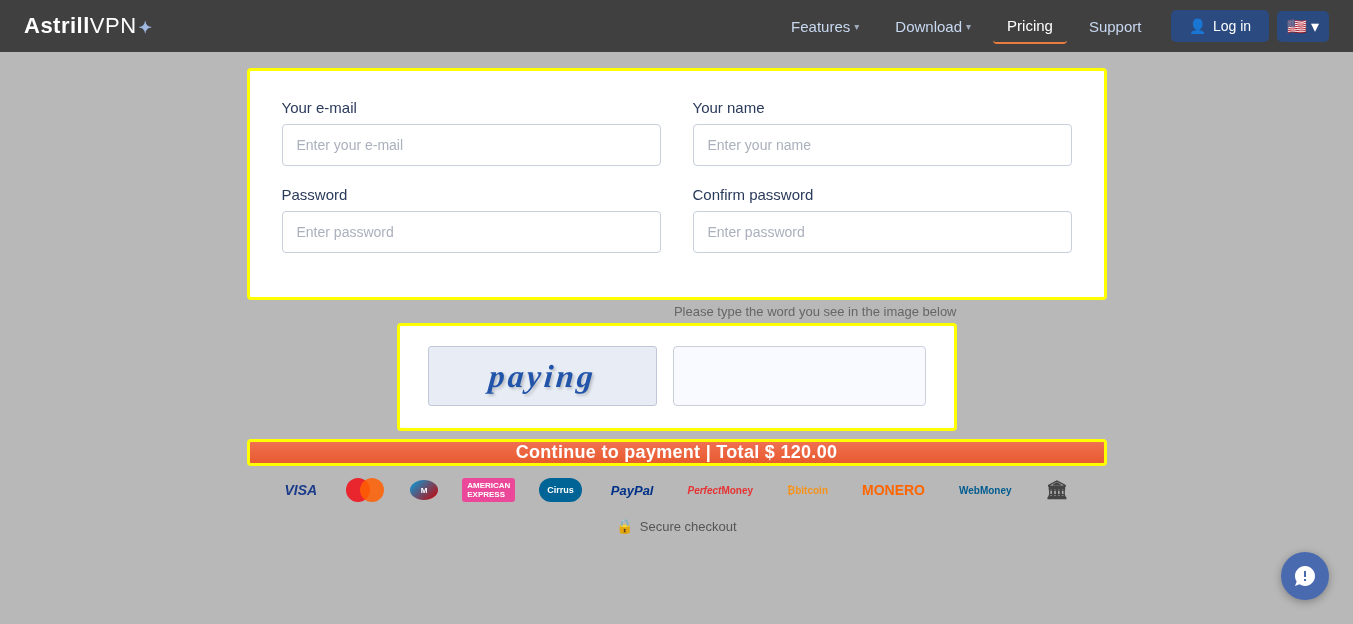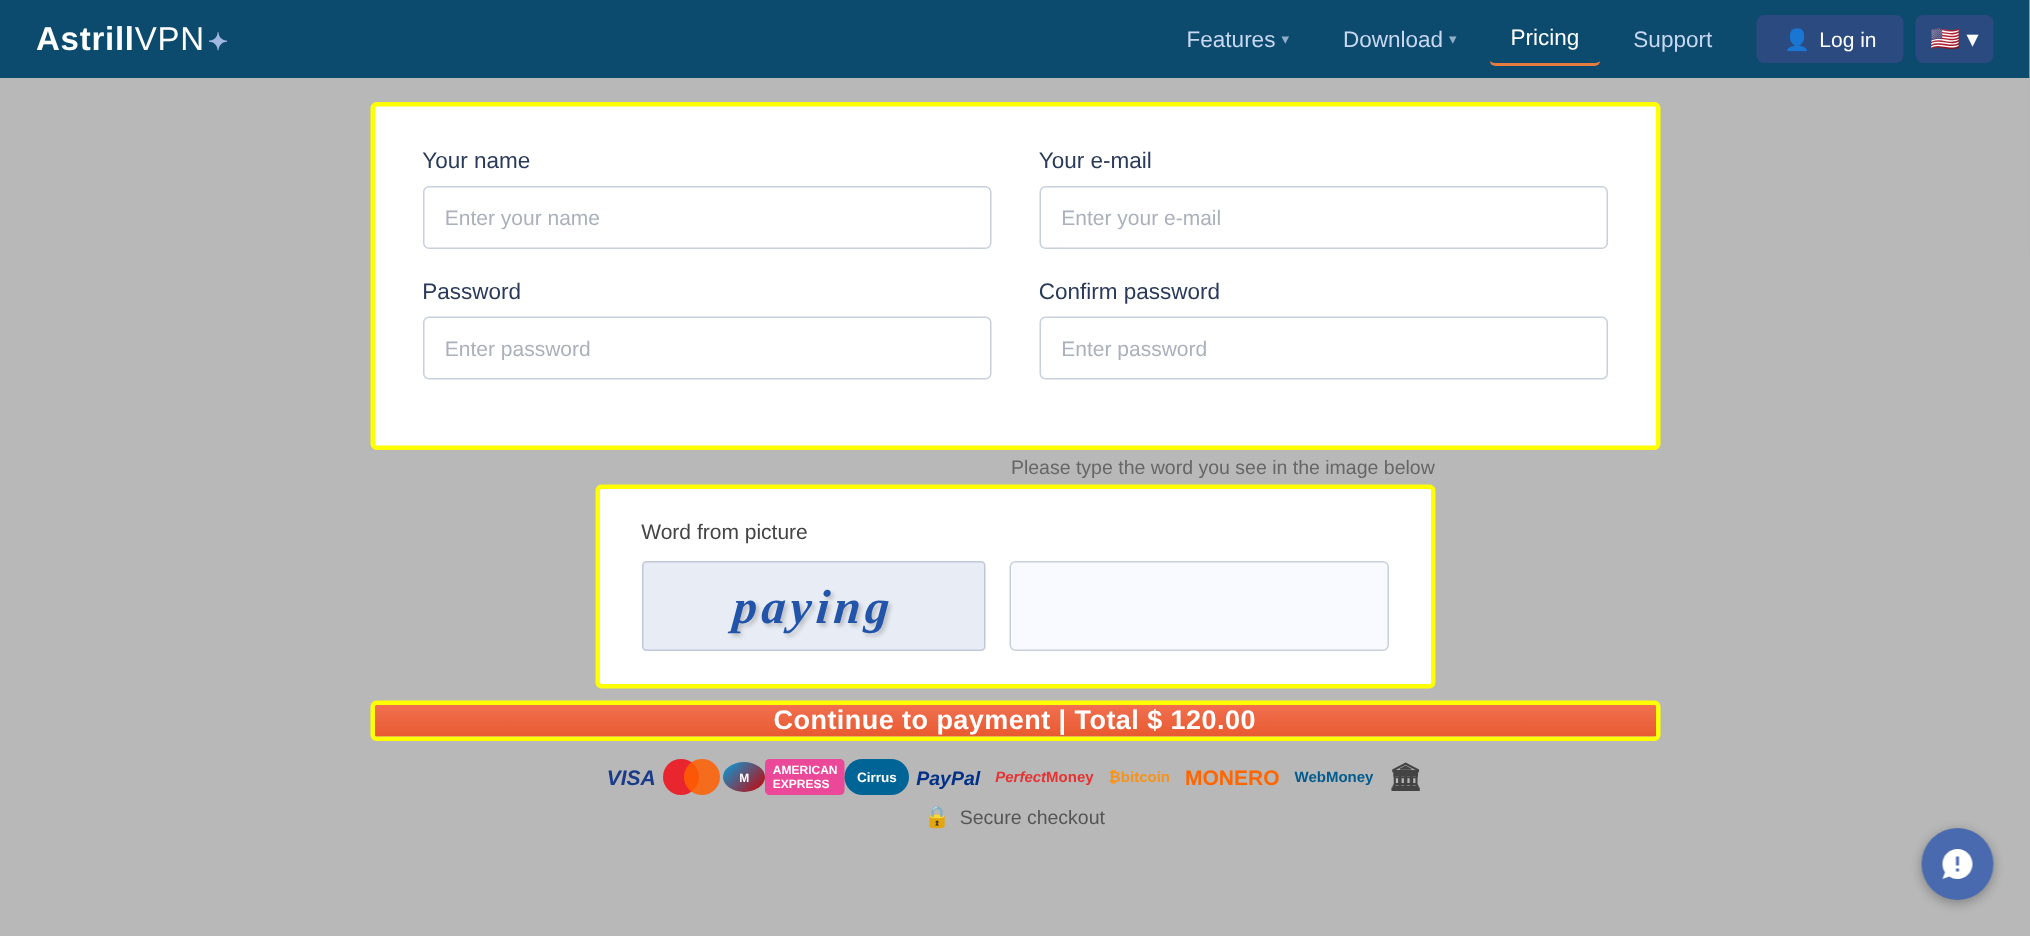--- a/index.html
+++ b/index.html
@@ -5,21 +5,21 @@
     * { box-sizing: border-box; margin: 0; padding: 0; }
     body {
       font-family: -apple-system, BlinkMacSystemFont, 'Segoe UI', Arial, sans-serif;
       background: #b0b0b0;
       min-height: 624px;
       overflow-x: hidden;
     }
 
     
     .navbar {
-      background: #0c4a6e;
+      background: #404040;
       height: 52px;
       display: flex;
       align-items: center;
       padding: 0 24px;
       position: relative;
       z-index: 10;
     }
     .navbar-logo {
       display: flex;
       align-items: center;
@@ -215,22 +215,22 @@
       font-size: 18px;
       font-weight: 600;
       cursor: pointer;
       letter-spacing: 0.3px;
     }
 
     
     .payment-icons {
       display: flex;
       align-items: center;
-      gap: 0;
-      margin-bottom: 6px;
+      gap: 24px;
+      margin-bottom: 16px;
       flex-wrap: wrap;
       justify-content: center;
     }
     .payment-icon {
       height: 24px;
       display: flex;
       align-items: center;
       justify-content: center;
       border-radius: 3px;
       font-size: 10px;
@@ -335,44 +335,43 @@
       <span>▾</span>
     </button>
   </div>
 </nav>
 
 <div class="main-content">
 
   <div class="form-card">
     <div class="form-row">
       <div class="form-group">
+        <label class="form-label">Your e-mail</label>
+        <input class="form-input" type="email" placeholder="Enter your e-mail" style="">
+      </div>
+      <div class="form-group">
         <label class="form-label">Your name</label>
         <input class="form-input" type="text" placeholder="Enter your name" style="">
-      </div>
-      <div class="form-group">
-        <label class="form-label">Your e-mail</label>
-        <input class="form-input" type="email" placeholder="Enter your e-mail" style="">
       </div>
     </div>
     <div class="form-row">
       <div class="form-group">
         <label class="form-label">Password</label>
         <input class="form-input" type="password" placeholder="Enter password" style="">
       </div>
       <div class="form-group">
         <label class="form-label">Confirm password</label>
         <input class="form-input" type="password" placeholder="Enter password" style="">
       </div>
     </div>
   </div>
 
   <div class="captcha-note">Please type the word you see in the image below</div>
 
   <div class="captcha-card">
-    <div class="captcha-label">Word from picture</div>
     <div class="captcha-row">
       <div class="captcha-image">
         <span class="captcha-word">paying</span>
       </div>
       <input class="captcha-input" type="text" placeholder="" style="">
     </div>
   </div>
 
   <div class="continue-btn-wrapper">
     <button class="continue-btn">

